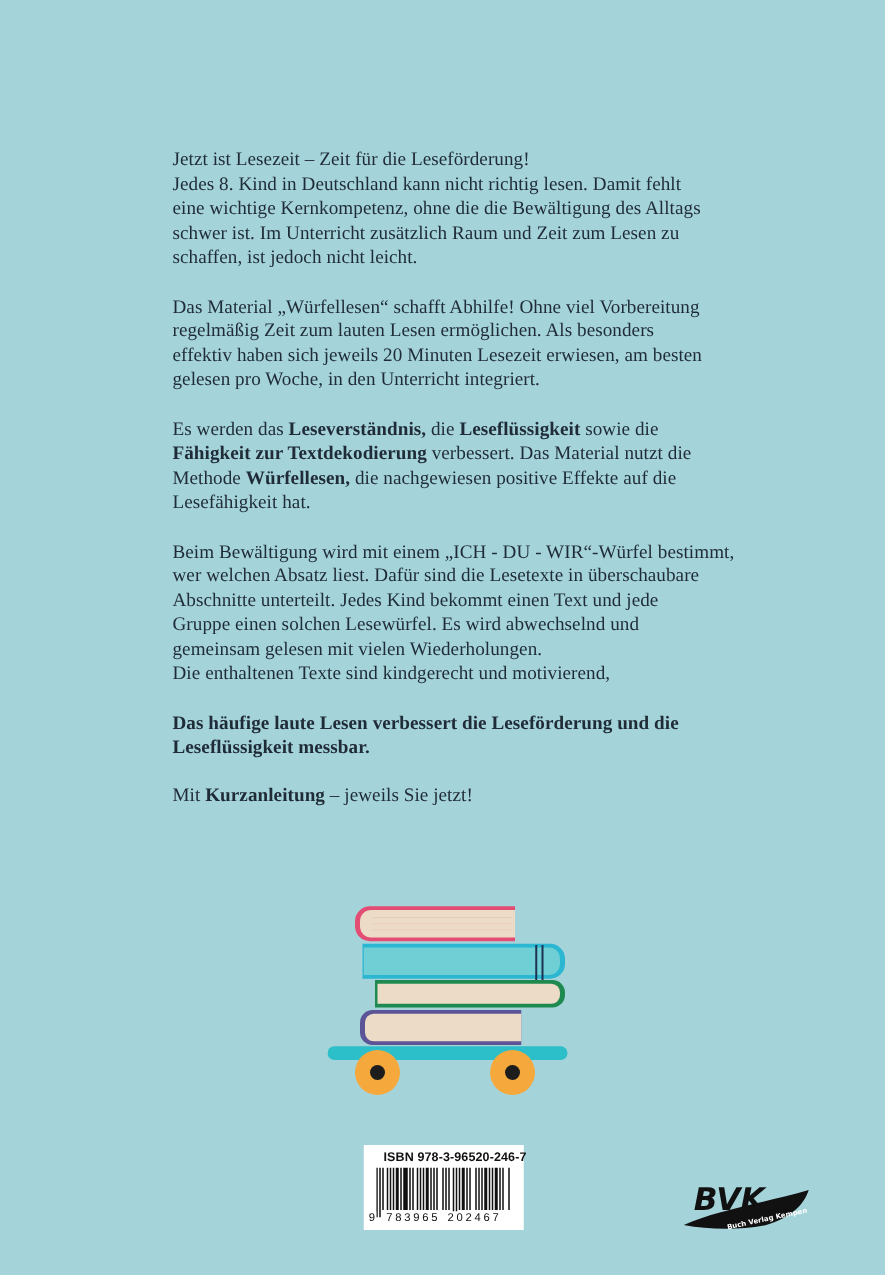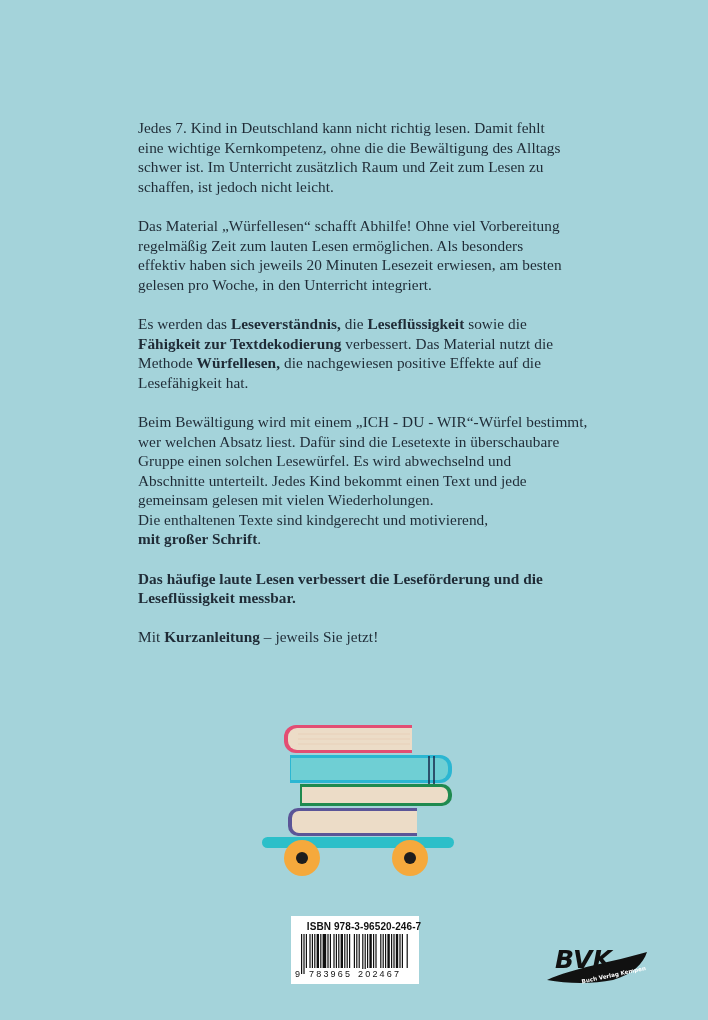--- a/index.html
+++ b/index.html
@@ -54,45 +54,45 @@
       position: absolute;
       left: 543px; top: 938px;
       width: 108px; height: 50px;
     }
   </style>
 </head>
 <body>
 
 <div class="text-block" id="text-block">
     <p class="para">
-      <span class="line"><span>Jedes 7. Kind in Deutschland kann nicht richtig lesen. Damit fehlt</span></span>
+      <span class="line"><span>Jetzt ist Lesezeit – Zeit für die Leseförderung!</span></span>
+      <span class="line"><span>Jedes 8. Kind in Deutschland kann nicht richtig lesen. Damit fehlt</span></span>
       <span class="line"><span>eine wichtige Kernkompetenz, ohne die die Bewältigung des Alltags</span></span>
       <span class="line"><span>schwer ist. Im Unterricht zusätzlich Raum und Zeit zum Lesen zu</span></span>
       <span class="line"><span>schaffen, ist jedoch nicht leicht.</span></span>
     </p>
     <p class="para">
       <span class="line"><span>Das Material „Würfellesen“ schafft Abhilfe! Ohne viel Vorbereitung</span></span>
       <span class="line"><span>regelmäßig Zeit zum lauten Lesen ermöglichen. Als besonders</span></span>
       <span class="line"><span>effektiv haben sich jeweils 20 Minuten Lesezeit erwiesen, am besten</span></span>
       <span class="line"><span>gelesen pro Woche, in den Unterricht integriert.</span></span>
     </p>
     <p class="para">
       <span class="line"><span>Es werden das </span><span class="b">Leseverständnis,</span><span> die </span><span class="b">Leseflüssigkeit</span><span> sowie die</span></span>
       <span class="line"><span class="b">Fähigkeit zur Textdekodierung</span><span> verbessert. Das Material nutzt die</span></span>
       <span class="line"><span>Methode </span><span class="b">Würfellesen,</span><span> die nachgewiesen positive Effekte auf die</span></span>
       <span class="line"><span>Lesefähigkeit hat.</span></span>
     </p>
     <p class="para">
       <span class="line"><span>Beim Bewältigung wird mit einem „ICH - DU - WIR“-Würfel bestimmt,</span></span>
       <span class="line"><span>wer welchen Absatz liest. Dafür sind die Lesetexte in überschaubare</span></span>
+      <span class="line"><span>Abschnitte unterteilt. Jedes Kind bekommt einen Text und jede</span></span>
       <span class="line"><span>Gruppe einen solchen Lesewürfel. Es wird abwechselnd und</span></span>
-      <span class="line"><span>Abschnitte unterteilt. Jedes Kind bekommt einen Text und jede</span></span>
       <span class="line"><span>gemeinsam gelesen mit vielen Wiederholungen.</span></span>
       <span class="line"><span>Die enthaltenen Texte sind kindgerecht und motivierend,</span></span>
-      <span class="line"><span class="b">mit großer Schrift</span><span>.</span></span>
     </p>
     <p class="para">
       <span class="line"><span class="b">Das häufige laute Lesen verbessert die Leseförderung und die</span></span>
       <span class="line"><span class="b">Leseflüssigkeit messbar.</span></span>
     </p>
     <p class="para">
       <span class="line"><span>Mit </span><span class="b">Kurzanleitung</span><span> – jeweils Sie jetzt!</span></span>
     </p>
   </div>
 

